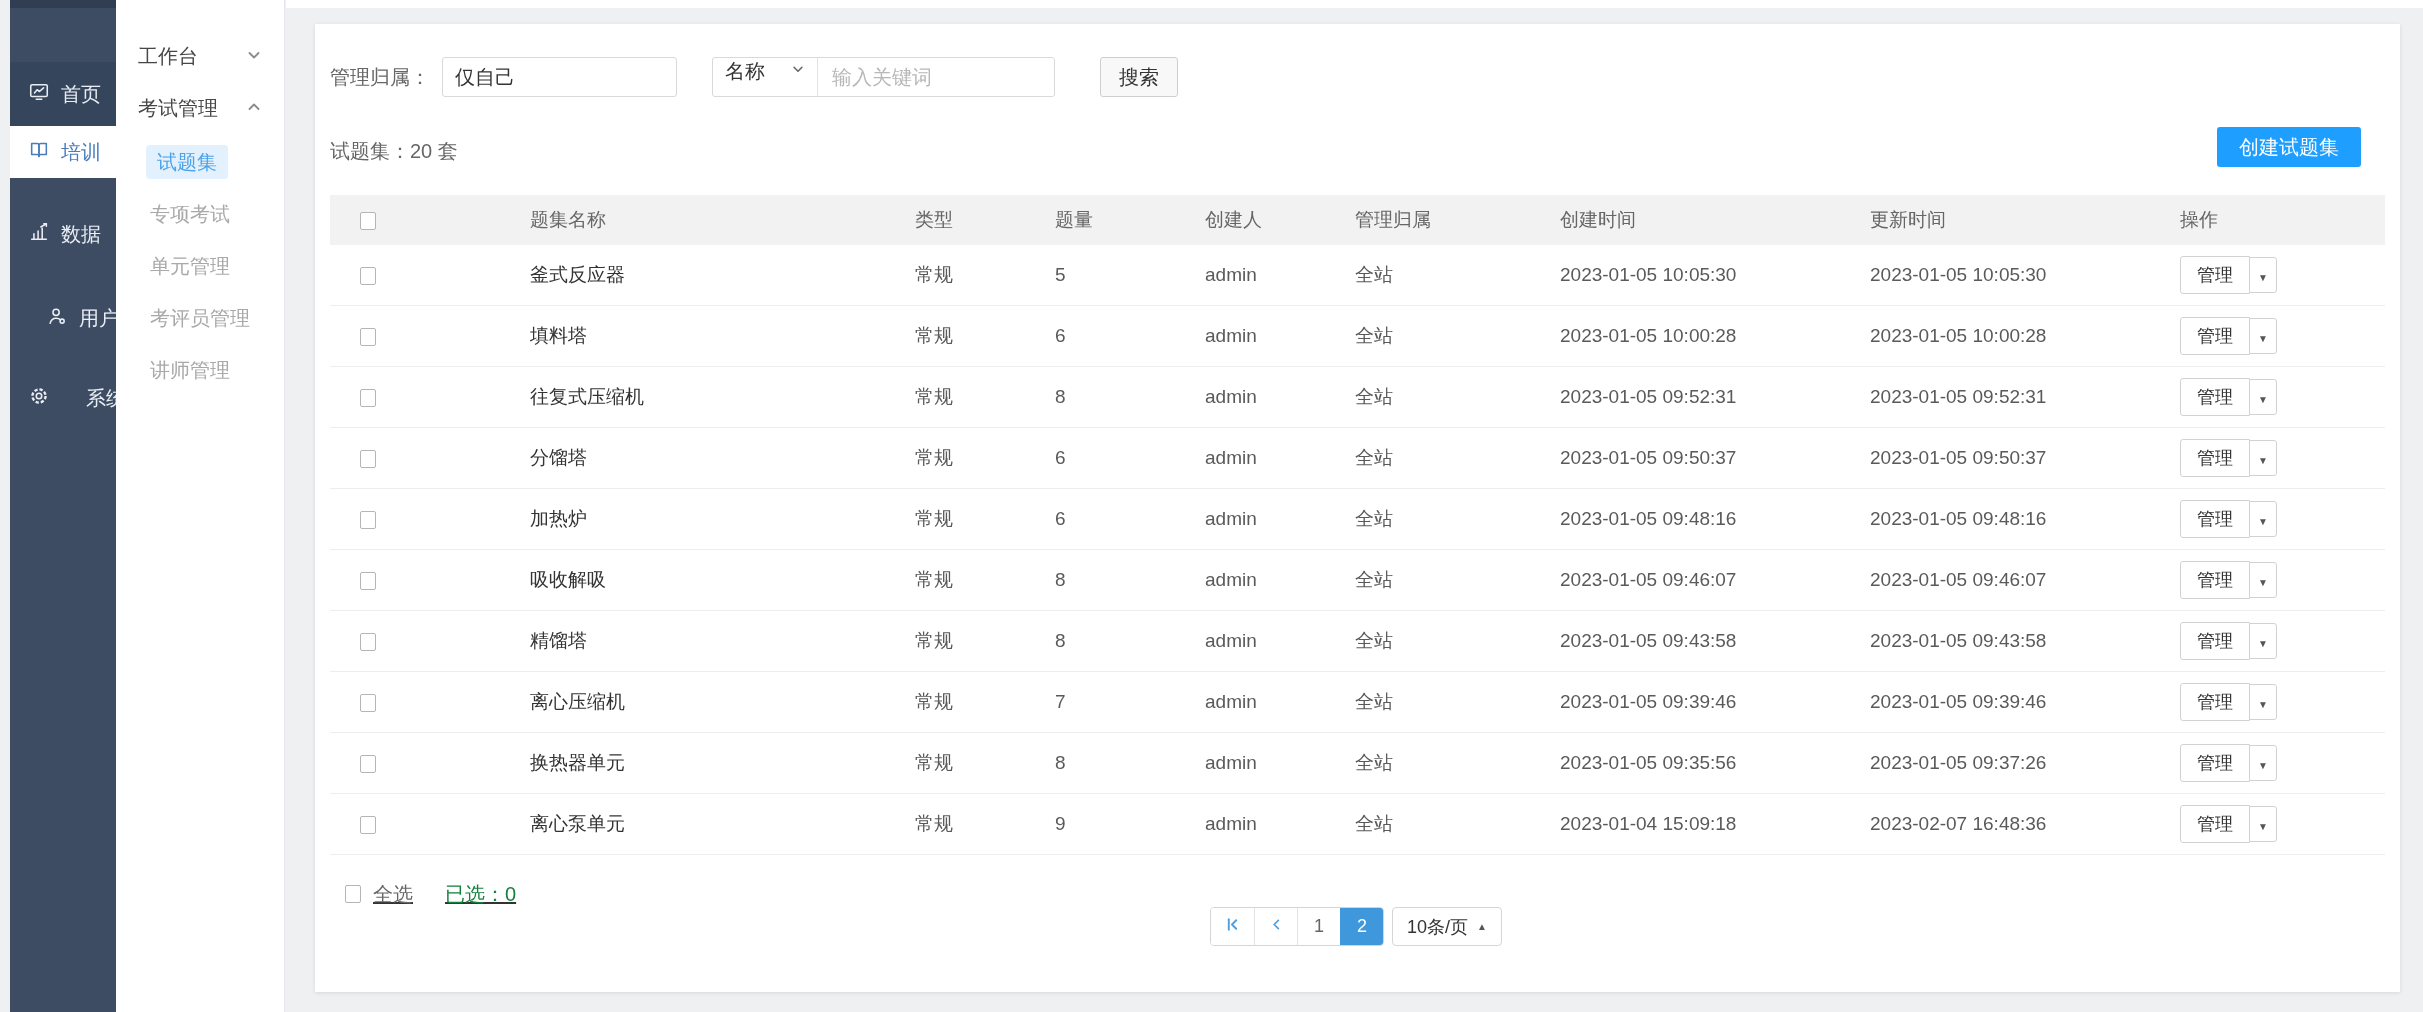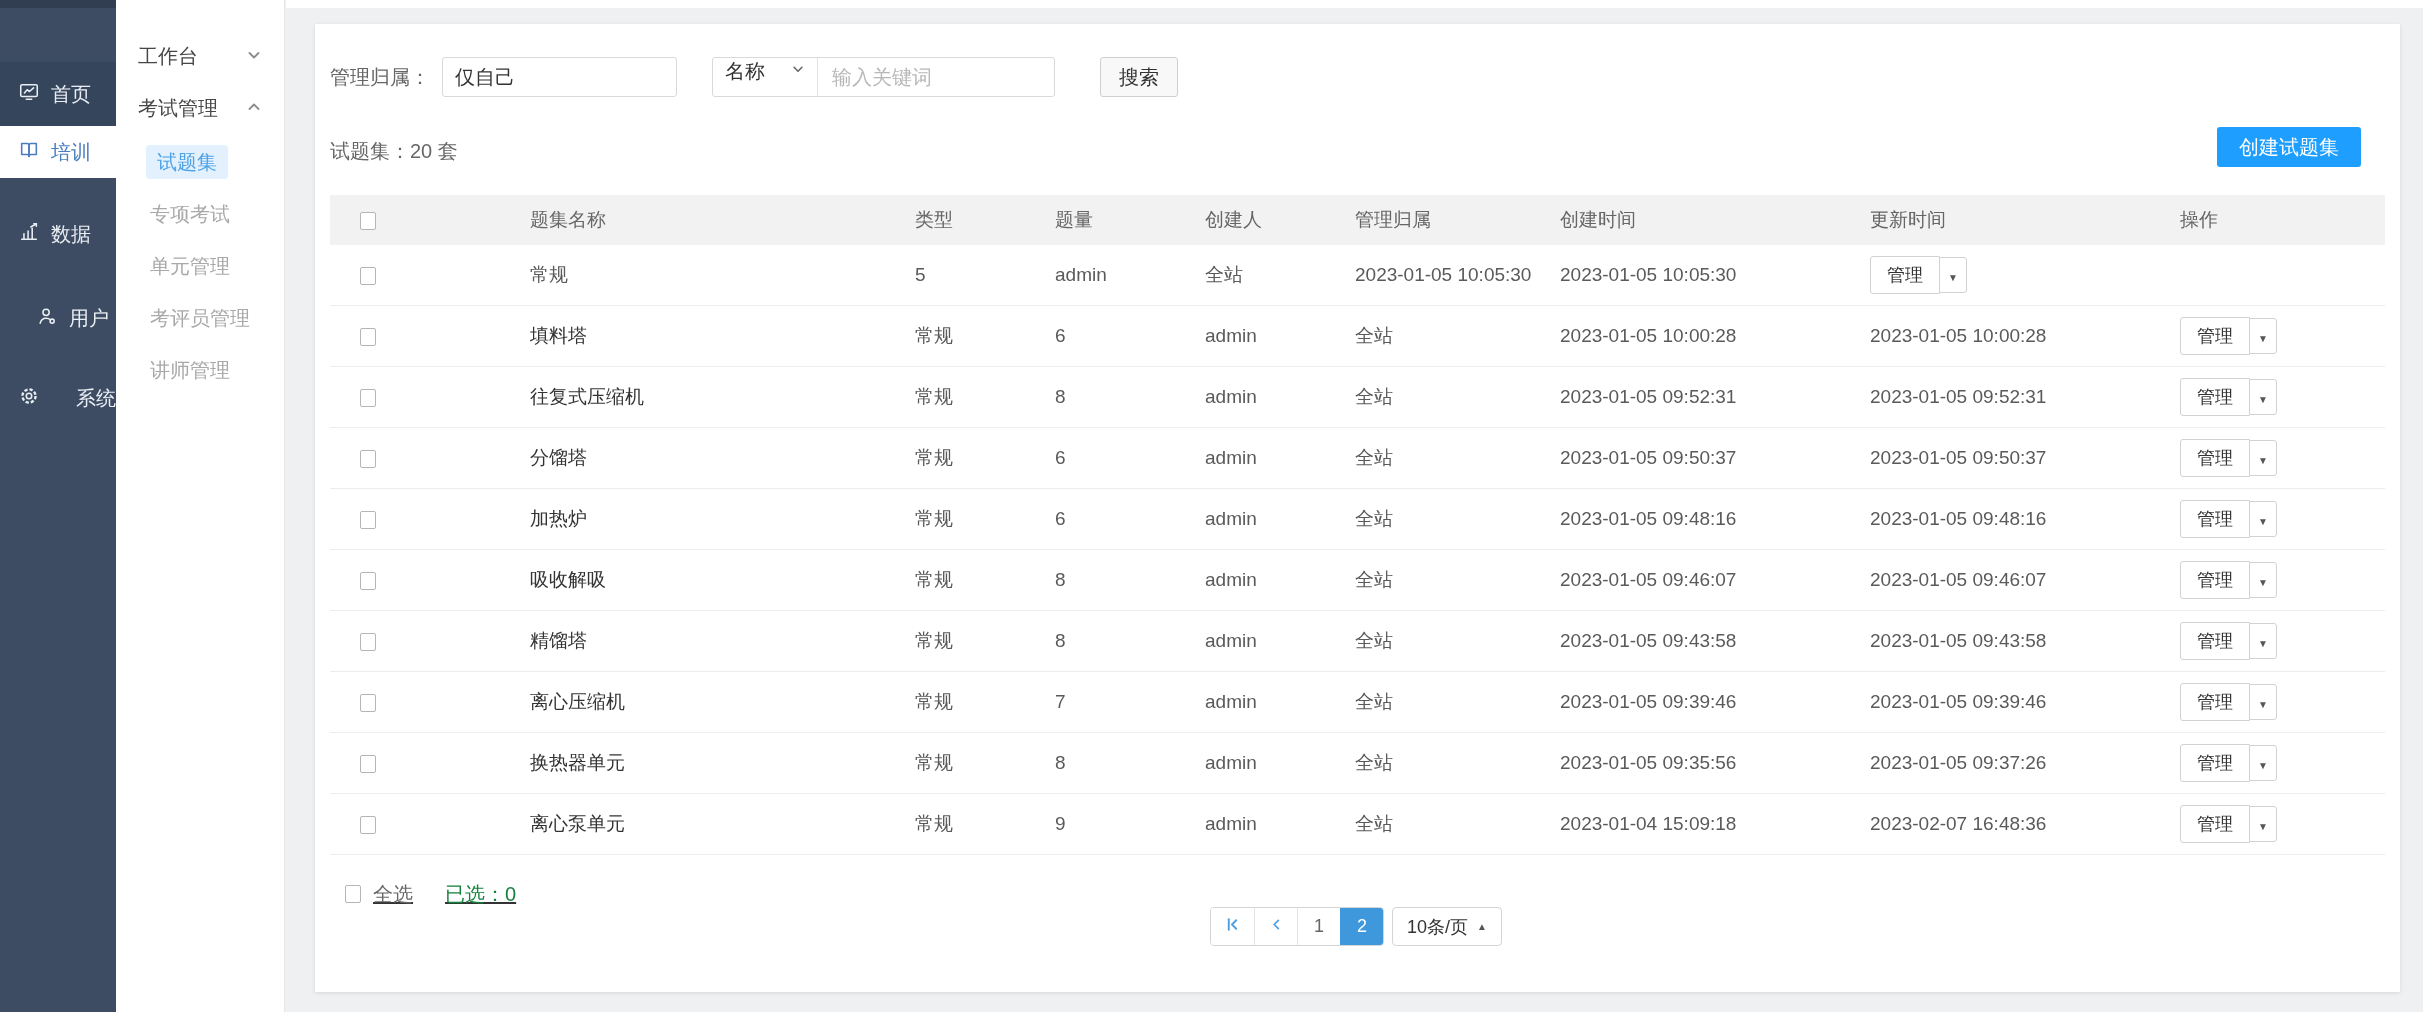--- a/index.html
+++ b/index.html
@@ -4,21 +4,21 @@
 <style>
   * { margin:0; padding:0; box-sizing:border-box; }
   html,body { width:2423px; height:1012px; overflow:hidden; }
   body {
     font-family:"Liberation Sans","DejaVu Sans",sans-serif;
     background:#eef0f2; color:#333; font-size:20px;
   }
   .app { position:relative; width:2423px; height:1012px; }
 
   
-  .primary-sidebar { position:absolute; left:0; top:0; width:116px; height:100%; background:#3d4c62; }
+  .primary-sidebar { position:absolute; left:10px; top:0; width:116px; height:100%; background:#3d4c62; }
   .ps-topstrip { position:absolute; left:0; top:0; width:100%; height:8px; background:#313d50; }
   .ps-item { position:absolute; left:0; width:100%; display:flex; align-items:center;
              gap:11px; padding-left:18px; color:#e9edf4; cursor:pointer; }
   .ps-item svg { flex:0 0 auto; }
   .ps-item.pos1 { top:62px;  height:64px; background:#35455b; }
   .ps-item.pos2 { top:126px; height:52px; }
   .ps-item.pos3 { top:206px; height:56px; }
   .ps-item.pos4 { top:290px; height:56px;padding-left:36px; }
   .ps-item.pos5 { top:370px; height:56px;justify-content:space-between; }
   .ps-item.active { background:#ffffff; color:#4a7dbe; }
@@ -219,20 +219,21 @@
         <div class="cell">题量</div>
         <div class="cell">创建人</div>
         <div class="cell">管理归属</div>
         <div class="cell">创建时间</div>
         <div class="cell">更新时间</div>
         <div class="cell">操作</div>
       </div>
 
       <div class="t-row">
           <div class="cell c-check"><span class="checkbox"></span></div>
+          <div class="cell c-name">釜式反应器</div>
           <div class="cell c-type">常规</div>
           <div class="cell c-count">5</div>
           <div class="cell c-creator">admin</div>
           <div class="cell c-scope">全站</div>
           <div class="cell c-created">2023-01-05 10:05:30</div>
           <div class="cell c-updated">2023-01-05 10:05:30</div>
           <div class="cell c-action">
             <span class="manage-btn">管理</span><span class="caret-btn"><span class="caret-down">▼</span></span>
           </div>
         </div>

